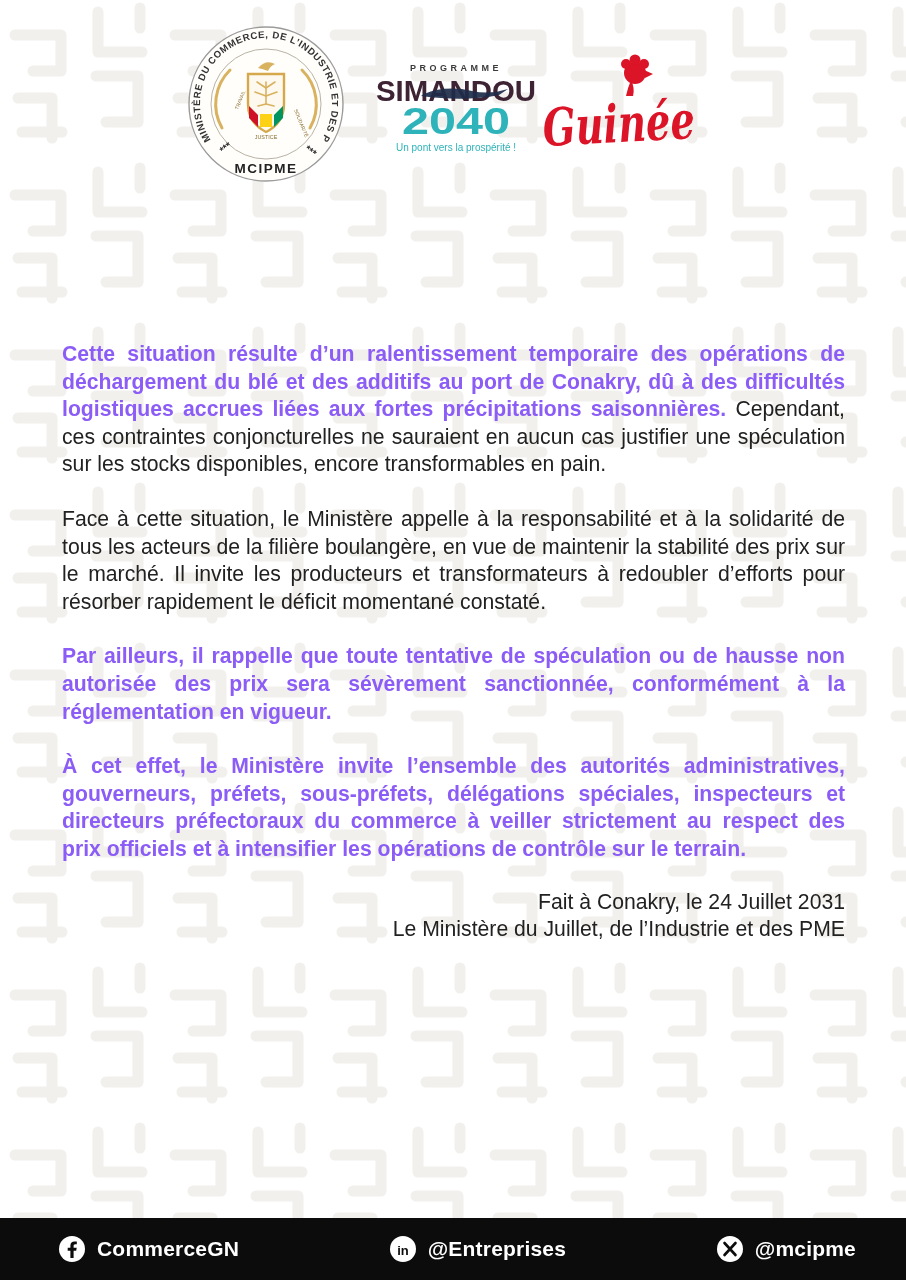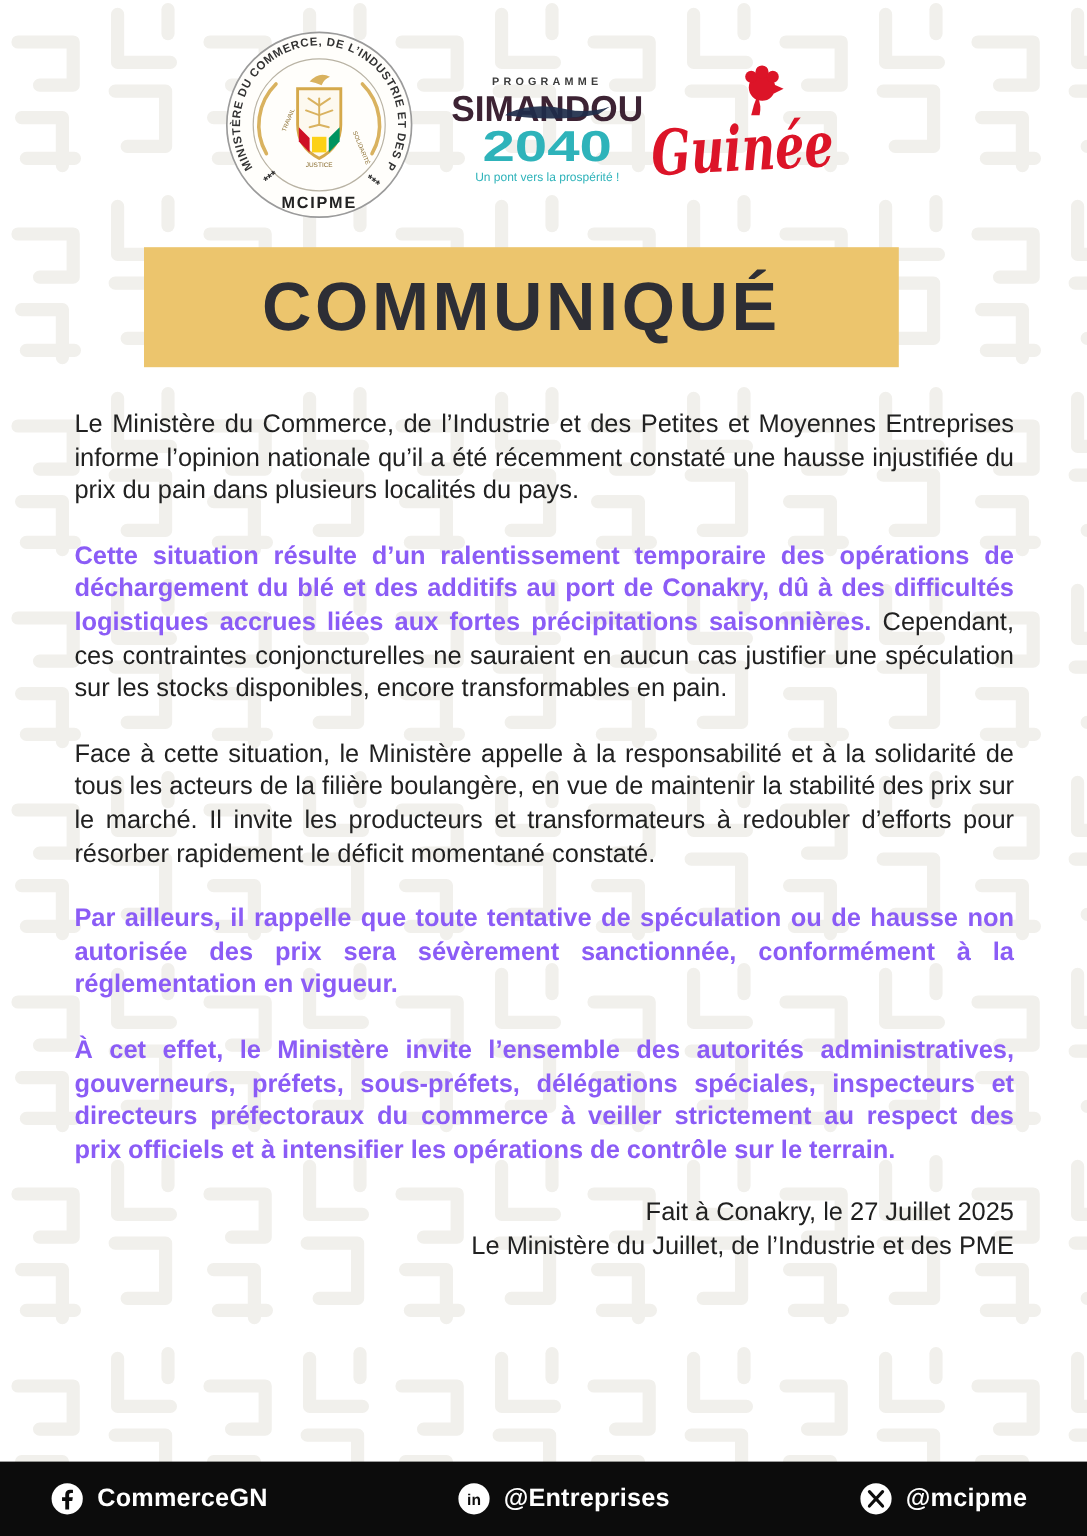--- a/index.html
+++ b/index.html
@@ -33,21 +33,21 @@
     text-align:justify;
   }
   .doc p{margin:0 0 27px 0;}
   .doc .b{font-weight:bold;color:#8b5cf6;}
   .signature{text-align:right;margin-top:-2px;}
 
   
   .footer{
     left:0;top:1218px;width:906px;height:62px;background:#0c0c0c;
     display:flex;align-items:center;justify-content:space-between;
-    padding:0 50px 0 42px;box-sizing:border-box;z-index:2;
+    padding:0 50px 0 58px;box-sizing:border-box;z-index:2;
   }
   .social{display:flex;align-items:center;gap:11px;}
   .social .slabel{
     color:#ffffff;font-weight:bold;font-size:21px;letter-spacing:.2px;
     font-family:"Liberation Sans",sans-serif;
   }
   .ic{width:28px;height:28px;display:block;}
 </style>
 </head>
 <body>
@@ -125,32 +125,28 @@
       <circle cx="97" cy="14" r="5.5"></circle>
       <circle cx="106" cy="18" r="5"></circle>
       <path d="M106 24 l9 4 -8 4 z"></path>
       <path d="M93 34 q4 8 2 16 l-7 0 q2 -9 5 -16 z"></path>
     </g>
     <g transform="rotate(-3 81 84)">
       <text x="81" y="96" text-anchor="middle" font-size="52" font-weight="bold" font-style="italic" font-family="DejaVu Serif, serif" fill="#dc1428" textLength="152" lengthAdjust="spacingAndGlyphs">Guinée</text>
     </g>
   </svg>
 
-  <div class="layer banner">
-    <h1>COMMUNIQUÉ</h1>
-  </div>
 
   <div class="layer doc">
-    <p>Le Ministère du Commerce, de l’Industrie et des Petites et Moyennes Entreprises informe l’opinion nationale qu’il a été récemment constaté une hausse injustifiée du prix du pain dans plusieurs localités du pays.</p>
     <p><span class="b">Cette situation résulte d’un ralentissement temporaire des opérations de déchargement du blé et des additifs au port de Conakry, dû à des difficultés logistiques accrues liées aux fortes précipitations saisonnières.</span><span> Cependant, ces contraintes conjoncturelles ne sauraient en aucun cas justifier une spéculation sur les stocks disponibles, encore transformables en pain.</span></p>
     <p>Face à cette situation, le Ministère appelle à la responsabilité et à la solidarité de tous les acteurs de la filière boulangère, en vue de maintenir la stabilité des prix sur le marché. Il invite les producteurs et transformateurs à redoubler d’efforts pour résorber rapidement le déficit momentané constaté.</p>
     <p class="b">Par ailleurs, il rappelle que toute tentative de spéculation ou de hausse non autorisée des prix sera sévèrement sanctionnée, conformément à la réglementation en vigueur.</p>
     <p class="b">À cet effet, le Ministère invite l’ensemble des autorités administratives, gouverneurs, préfets, sous-préfets, délégations spéciales, inspecteurs et directeurs préfectoraux du commerce à veiller strictement au respect des prix officiels et à intensifier les opérations de contrôle sur le terrain.</p>
     <div class="signature">
-      <div>Fait à Conakry, le 27 Juillet 2025</div>
+      <div>Fait à Conakry, le 24 Juillet 2031</div>
       <div>Le Ministère du Juillet, de l’Industrie et des PME</div>
     </div>
   </div>
 
   <div class="layer footer">
 
     <div class="social">
       <svg class="ic" viewBox="0 0 28 28">
         <circle cx="14" cy="14" r="13" fill="#ffffff"></circle>
         <path d="M15.6 23 v-7.2 h2.6 l0.5 -3 h-3.1 v-1.9 c0 -0.9 0.4 -1.7 1.7 -1.7 h1.5 V6.6 c-0.3 0 -1.3 -0.1 -2.4 -0.1 c-2.4 0 -4 1.4 -4 4 v2.3 h-2.7 v3 h2.7 V23 z" fill="#0c0c0c"></path>

